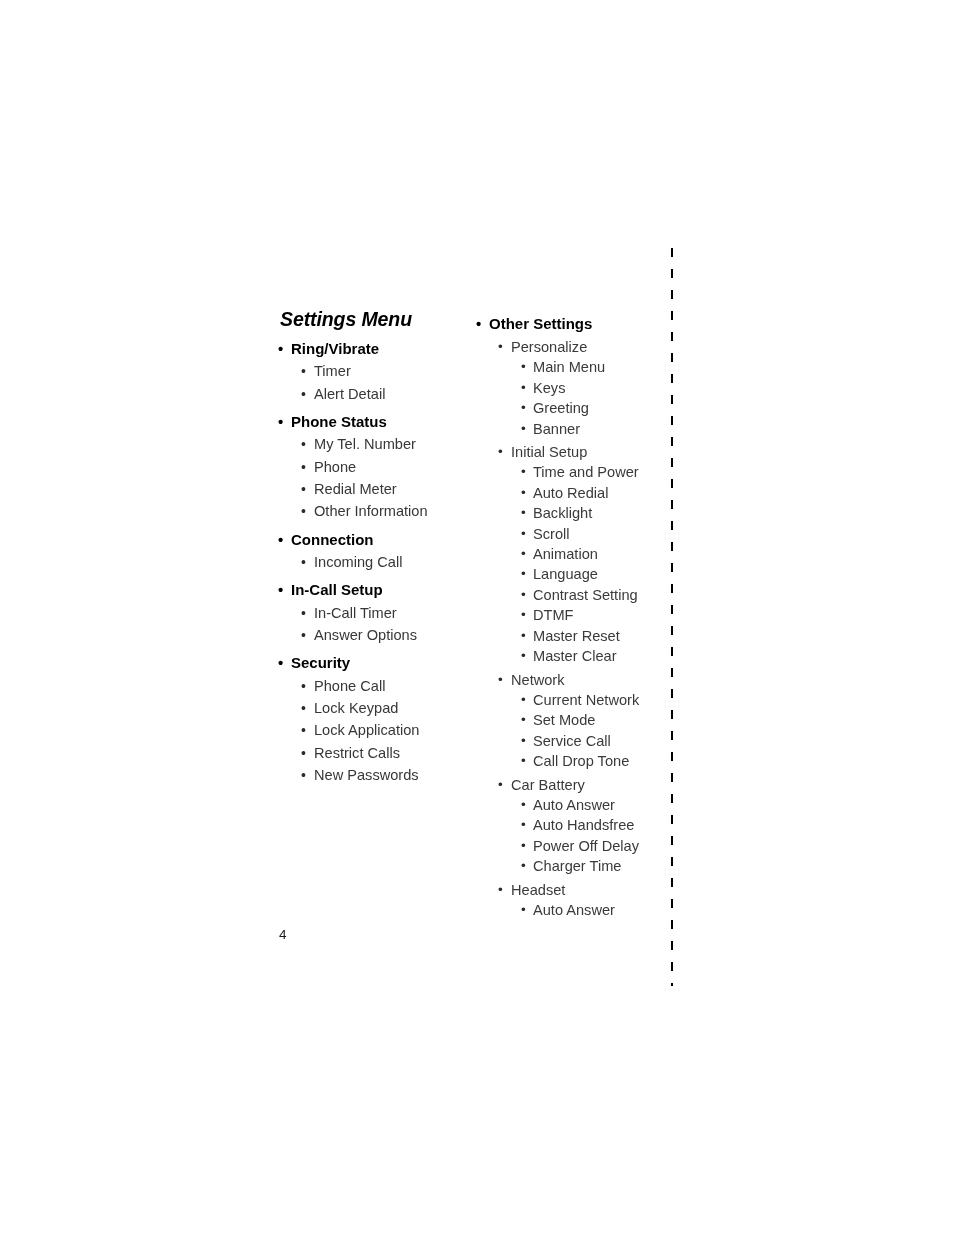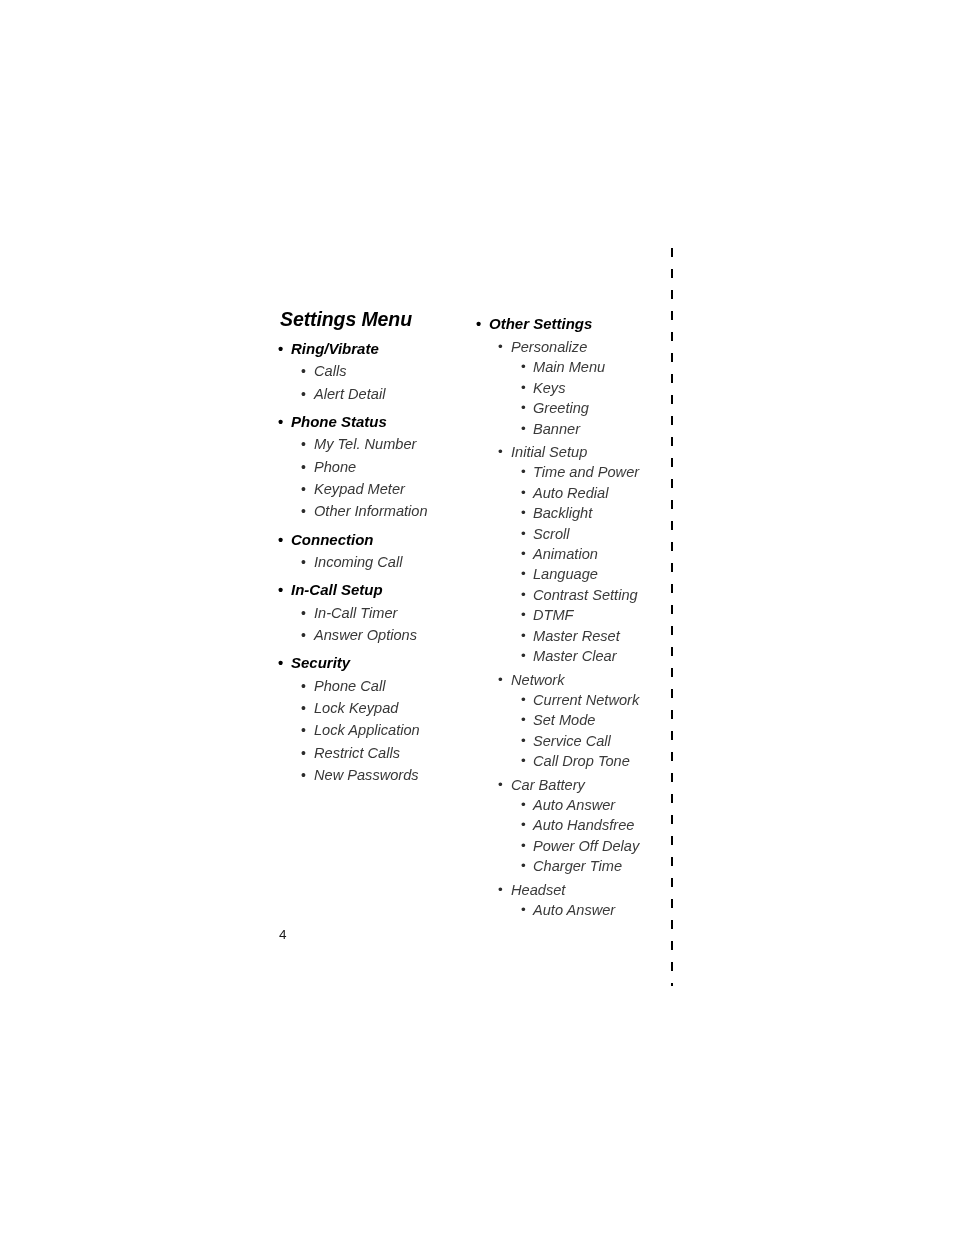--- a/index.html
+++ b/index.html
@@ -52,21 +52,20 @@
     position: relative;
     white-space: nowrap;
   }
   .row .bullet {
     position: absolute;
     left: 0;
     top: 0;
   }
   .row .label {
     display: inline-block;
-    font-style: italic;
   }
 
   
   .lvl1 {
     font-size: 15px;
     font-weight: bold;
     color: #000000;
     line-height: 22.4px;
     padding-left: 13px;
     margin-top: 6px;
@@ -158,26 +157,26 @@
 </style>
 </head>
 <body>
 
 <div class="page">
 
   <div class="col-left">
     <div class="doc-title">Settings Menu</div>
     <div>
         <div class="row lvl1"><span class="bullet">•</span><span class="label">Ring/Vibrate</span></div>
-        <div class="row lvl2"><span class="bullet">•</span><span class="label">Calls</span></div>
+        <div class="row lvl2"><span class="bullet">•</span><span class="label">Timer</span></div>
         <div class="row lvl2"><span class="bullet">•</span><span class="label">Alert Detail</span></div>
         <div class="row lvl1"><span class="bullet">•</span><span class="label">Phone Status</span></div>
         <div class="row lvl2"><span class="bullet">•</span><span class="label">My Tel. Number</span></div>
         <div class="row lvl2"><span class="bullet">•</span><span class="label">Phone</span></div>
-        <div class="row lvl2"><span class="bullet">•</span><span class="label">Keypad Meter</span></div>
+        <div class="row lvl2"><span class="bullet">•</span><span class="label">Redial Meter</span></div>
         <div class="row lvl2"><span class="bullet">•</span><span class="label">Other Information</span></div>
         <div class="row lvl1"><span class="bullet">•</span><span class="label">Connection</span></div>
         <div class="row lvl2"><span class="bullet">•</span><span class="label">Incoming Call</span></div>
         <div class="row lvl1"><span class="bullet">•</span><span class="label">In-Call Setup</span></div>
         <div class="row lvl2"><span class="bullet">•</span><span class="label">In-Call Timer</span></div>
         <div class="row lvl2"><span class="bullet">•</span><span class="label">Answer Options</span></div>
         <div class="row lvl1"><span class="bullet">•</span><span class="label">Security</span></div>
         <div class="row lvl2"><span class="bullet">•</span><span class="label">Phone Call</span></div>
         <div class="row lvl2"><span class="bullet">•</span><span class="label">Lock Keypad</span></div>
         <div class="row lvl2"><span class="bullet">•</span><span class="label">Lock Application</span></div>

